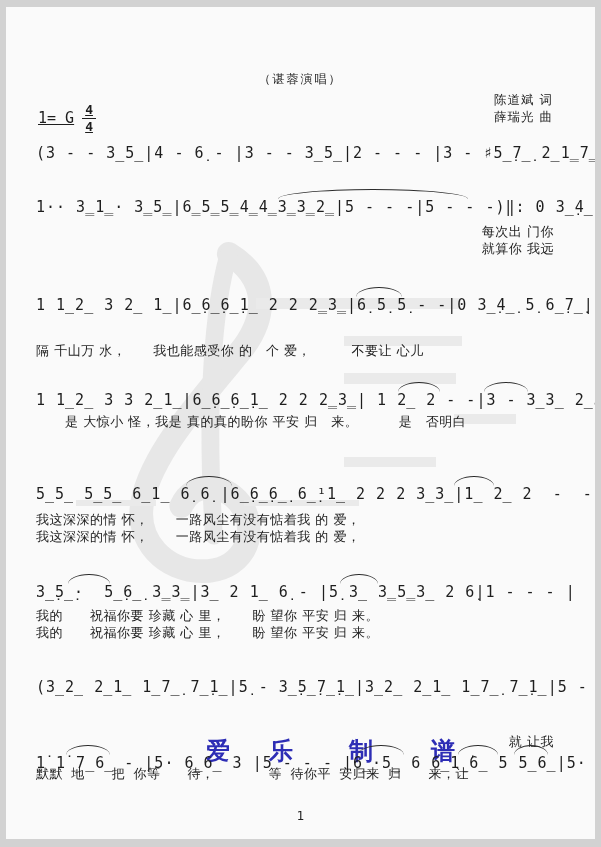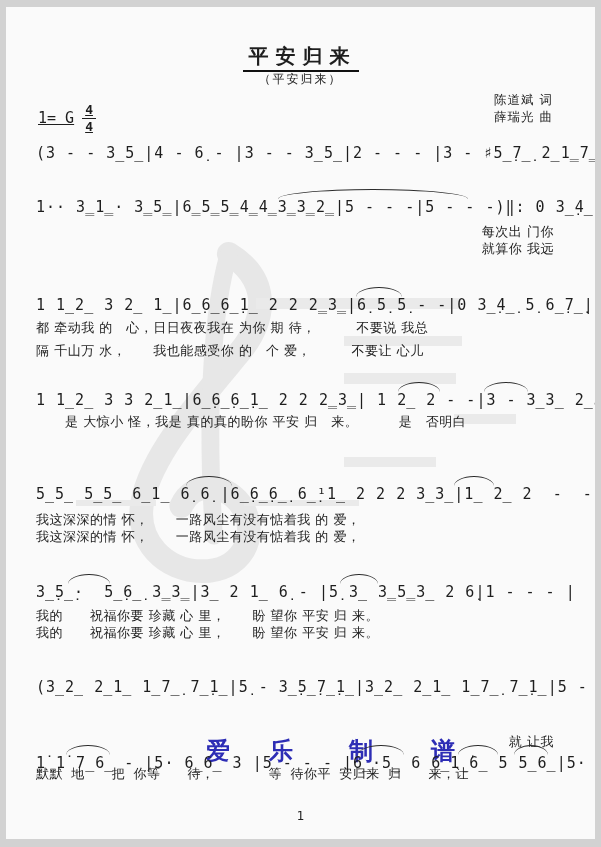--- a/index.html
+++ b/index.html
@@ -87,24 +87,21 @@
       <div class="wm-bar" style="left: 70px; top: 493px; width: 80px; height: 6px;"></div>
       <div class="wm-bar" style="left: 238px; top: 493px; width: 115px; height: 6px;"></div>
     </div>
   <div id="wm-chars">
       <div class="wm-char" style="left: 200px; top: 732px; color: rgb(45, 45, 181);">爱</div>
       <div class="wm-char" style="left: 263px; top: 732px; color: rgb(45, 45, 181);">乐</div>
       <div class="wm-char" style="left: 343px; top: 732px; color: rgb(45, 45, 181);">制</div>
       <div class="wm-char" style="left: 425px; top: 732px; color: rgb(45, 45, 181);">谱</div>
     </div>
 
-  <div class="title">
-    <span>平安归来</span>
-  </div>
-  <div class="subtitle">（平安归来）</div>
+  <div class="subtitle">（谌蓉演唱）</div>
 
   <div class="keysig">
     <span>1= G</span>
     <span class="ts">
       <span class="tsn">4</span>
       <span class="tsd">4</span>
     </span>
   </div>
 
   <div class="credits">
@@ -116,21 +113,20 @@
       <div class="system" style="top: 136px;">
         <div class="notes">(3 - - 3̲5̲|4 - 6̣ - |3 - - 3̲5̲|2 - - - |3 - ♯5̲̣7̲̣ 2̲1̳7̳̣|</div>
       </div>
       <div class="system" style="top: 190px;">
         <div class="notes">1·· 3̳1̳· 3̳5̳|6̳5̳5̳4̳4̳3̳3̳2̳|5 - - -|5 - - -)‖: 0 3̲̣4̲̣ 5̣ 6̲̣7̲̣|<div class="arc" style="left: 242px; width: 190px;"></div></div>
         <div class="lyr right" style="top: 27px;">每次出 门你</div>
         <div class="lyr right" style="top: 44px;">就算你 我远</div>
       </div>
       <div class="system" style="top: 288px;">
         <div class="notes">1 1̲2̲ 3 2̲ 1̲|6̲̣6̲̣6̲̣1̲ 2 2 2̳3̳|6̣ 5̣ 5̣ - -|0 3̲̣4̲̣ 5̣ 6̲̣7̲̣|<div class="arc" style="left: 320px; width: 46px;"></div></div>
-        <div class="lyr" style="top: 25px;">都 牵动我 的　心，日日夜夜我在 为你 期 待，　　　不要说 我总</div>
         <div class="lyr" style="top: 48px;">隔 千山万 水，　　我也能感受你 的　个 爱，　　　不要让 心儿</div>
       </div>
       <div class="system" style="top: 383px;">
         <div class="notes">1 1̲2̲ 3 3 2̲1̲|6̲̣6̲̣6̲̣1̲ 2 2 2̳3̳| 1 2̲ 2 - -|3 - 3̲3̲ 2̲3̲|<div class="arc" style="left: 362px; width: 42px;"></div><div class="arc" style="left: 448px; width: 44px;"></div></div>
         <div class="lyr" style="top: 24px; margin-left: 29px;">是 大惊小 怪，我是 真的真的盼你 平安 归　来。　　　是　否明白</div>
       </div>
       <div class="system" style="top: 477px;">
         <div class="notes">5̲5̲ 5̲5̲ 6̲1̲ 6̣ 6̣ |6̲̣6̲̣6̲̣ 6̲̣¹1̲ 2 2 2 3̲3̲|1̲ 2̲ 2  -  - |<div class="arc" style="left: 150px; width: 46px;"></div><div class="arc" style="left: 418px; width: 40px;"></div></div>
         <div class="lyr" style="top: 28px;">我这深深的情 怀，　　一路风尘有没有惦着我 的 爱，</div>
         <div class="lyr" style="top: 45px;">我这深深的情 怀，　　一路风尘有没有惦着我 的 爱，</div>

